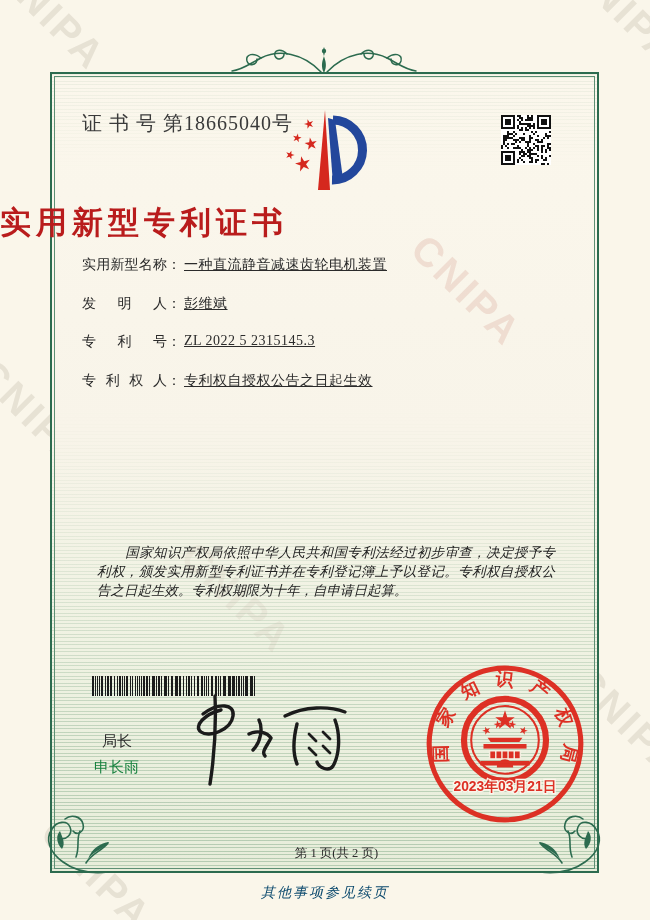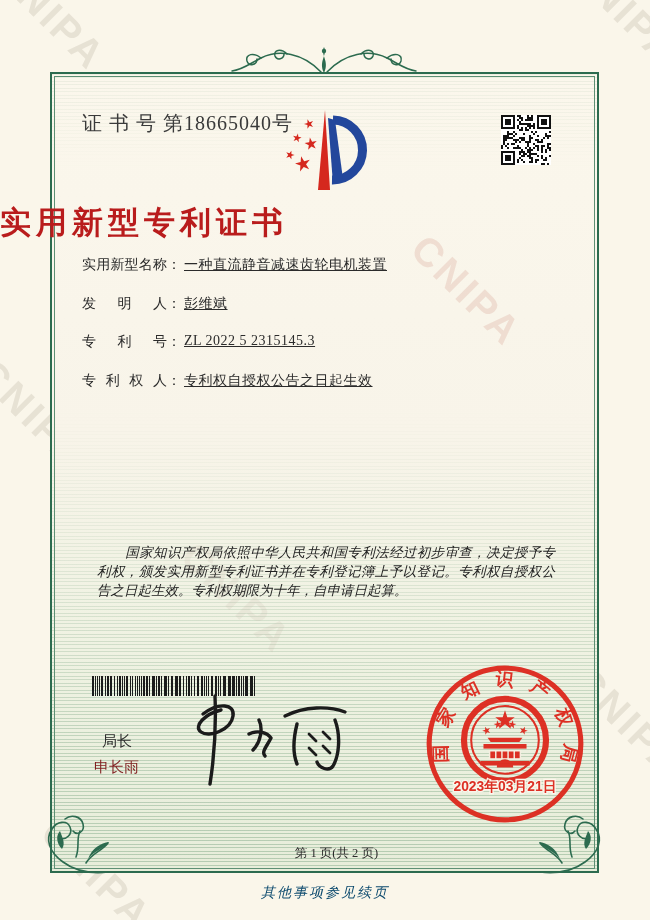--- a/index.html
+++ b/index.html
@@ -46,21 +46,21 @@
 
   
   .paras{position:absolute;left:82px;top:528px;width:488px;font-size:13.5px;line-height:19px;
          color:#222;font-style:italic;}
   .paras p{margin:15px;text-indent:2.1em;text-align:justify;}
 
   
   .barcode{position:absolute;left:92px;top:676px;width:164px;height:20px;}
   .director-title{position:absolute;left:94px;top:732px;font-size:15px;color:#2a2a2a;
       font-family:"Liberation Sans","DejaVu Sans",sans-serif;font-weight:500;margin-left:8px;}
-  .director-name{position:absolute;left:94px;top:758px;font-size:15px;color:#7f1d1d;
+  .director-name{position:absolute;left:94px;top:758px;font-size:15px;color:#15803d;
       font-family:"Liberation Sans","DejaVu Sans",sans-serif;font-weight:500;}
   .signature{position:absolute;left:183px;top:688px;width:180px;height:108px;}
   .seal{position:absolute;left:423px;top:662px;width:164px;height:164px;opacity:.93;}
 
   
   .page-info{position:absolute;left:0;right:0;top:845px;text-align:center;font-size:12.5px;color:#2b2b2b;margin-left:23px;}
   .footer-note{position:absolute;left:0;right:0;top:884px;text-align:center;font-size:14px;
                font-style:italic;color:#0c4a6e;letter-spacing:2px;}
 </style>
 </head>

